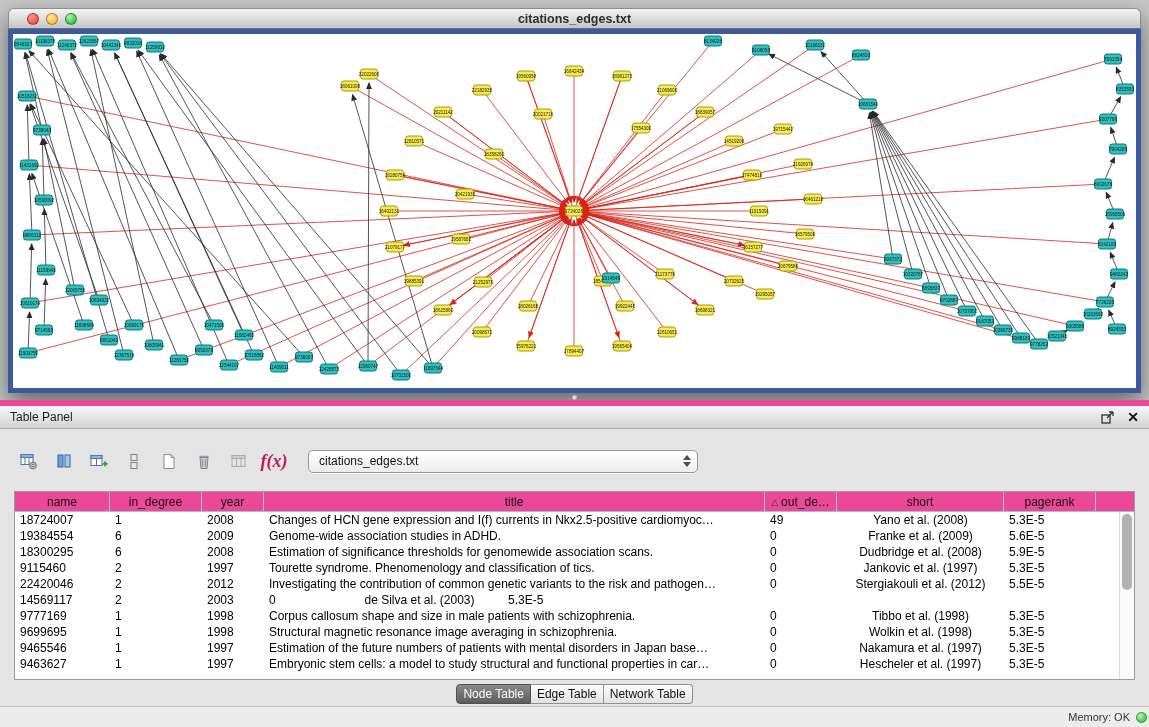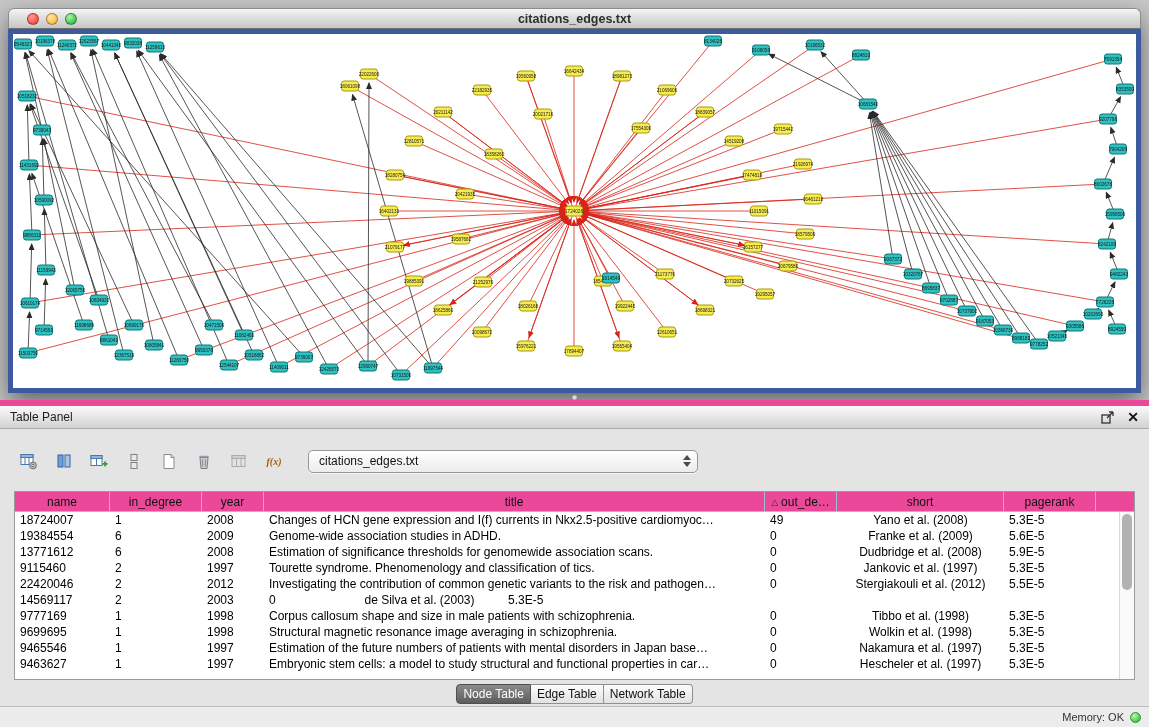--- a/index.html
+++ b/index.html
@@ -29,21 +29,21 @@
   .table-panel{position:absolute;left:0;top:400px;width:1149px;height:306px;background:#e4e4e4;
                border-top:6px solid #ec4899;box-sizing:border-box;}
   .panel-header{height:22px;background:linear-gradient(#fafafa,#d2d2d2);border-bottom:1px solid #adadad;
                 display:flex;align-items:center;padding:0 10px;font-size:12px;color:#1d1d1d;}
   .panel-header .spacer{flex:1;}
   .panel-header .hicon{margin-left:12px;cursor:default;display:flex;align-items:center;}
   .panel-close{font-size:14px;font-weight:bold;color:#111;line-height:14px;}
 
   .toolbar{position:absolute;left:14px;top:40px;height:30px;display:flex;align-items:center;gap:5px;}
   .tbtn{width:30px;height:28px;display:flex;align-items:center;justify-content:center;border-radius:4px;}
-  .fx{font-family:"Liberation Serif",serif;font-style:italic;font-weight:bold;font-size:10px;color:#a16207;}
+  .fx{font-family:"Liberation Serif",serif;font-style:italic;font-weight:bold;font-size:18px;color:#be185d;}
   .dropdown{margin-left:14px;width:390px;height:23px;box-sizing:border-box;border:1px solid #979797;border-radius:5px;
             background:linear-gradient(#ffffff,#ececec);display:flex;align-items:center;padding:0 6px 0 10px;
             font-size:12px;color:#111;box-shadow:0 1px 0 rgba(255,255,255,.7);}
   .dropdown .dtext{flex:1;white-space:nowrap;overflow:hidden;}
   .dd-arrows{display:flex;flex-direction:column;align-items:center;gap:2px;}
   .tri-up{width:0;height:0;border-left:4px solid transparent;border-right:4px solid transparent;border-bottom:5px solid #4a4a4a;}
   .tri-dn{width:0;height:0;border-left:4px solid transparent;border-right:4px solid transparent;border-top:5px solid #4a4a4a;}
 
   
   .table-area{position:absolute;left:14px;top:85px;width:1121px;height:189px;background:#fff;
@@ -63,21 +63,21 @@
   
   .tabs{position:absolute;left:0;right:0;top:278px;display:flex;justify-content:center;}
   .tab{padding:2px 6px;font-size:12px;color:#111;border:1px solid #8f8f8f;border-left:none;
        background:linear-gradient(#fdfdfd,#e2e2e2);}
   .tab:first-child{border-left:1px solid #8f8f8f;border-radius:4px 0 0 4px;}
   .tab:last-child{border-radius:0 4px 4px 0;}
   .tab.selected{background:linear-gradient(#8a8a8a,#5d5d5d);color:#fff;border-color:#4f4f4f;}
 
   
   .statusbar{position:absolute;left:0;bottom:0;width:1149px;height:21px;background:#ececec;border-top:1px solid #bdbdbd;
-             box-sizing:border-box;display:flex;align-items:center;justify-content:flex-end;gap:6px;padding:0 8px;
+             box-sizing:border-box;display:flex;align-items:center;justify-content:flex-end;gap:6px;padding:0 2px;
              font-size:11px;color:#333;}
   .memdot{width:11px;height:11px;border-radius:50%;background:radial-gradient(circle at 35% 30%,#c0f6b4,#3fcf44 70%);
           border:1px solid #2f8f33;box-sizing:border-box;}
 </style>
 </head>
 <body>
 
 <div class="screen">
 
   <div class="network-window">
@@ -772,21 +772,21 @@
           <div class="trow">
             <div class="tcell c0">19384554</div>
             <div class="tcell c1">6</div>
             <div class="tcell c2">2009</div>
             <div class="tcell c3">Genome-wide association studies in ADHD.</div>
             <div class="tcell c4">0</div>
             <div class="tcell c5">Franke et al. (2009)</div>
             <div class="tcell c6">5.6E-5</div>
           </div>
           <div class="trow">
-            <div class="tcell c0">13771612</div>
+            <div class="tcell c0">18300295</div>
             <div class="tcell c1">6</div>
             <div class="tcell c2">2008</div>
             <div class="tcell c3">Estimation of significance thresholds for genomewide association scans.</div>
             <div class="tcell c4">0</div>
             <div class="tcell c5">Dudbridge et al. (2008)</div>
             <div class="tcell c6">5.9E-5</div>
           </div>
           <div class="trow">
             <div class="tcell c0">9115460</div>
             <div class="tcell c1">2</div>

